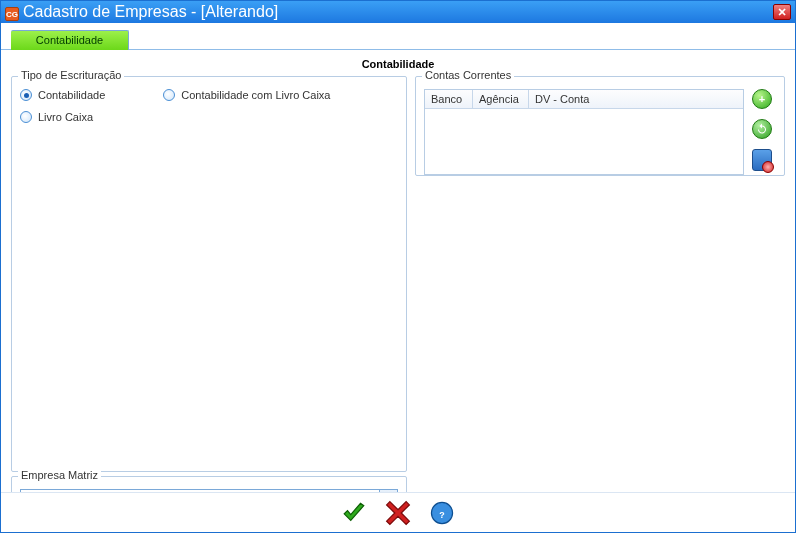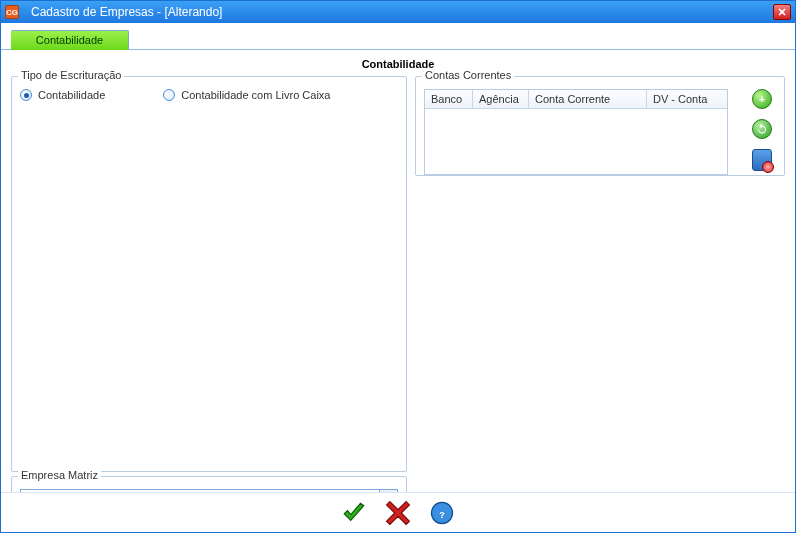--- a/index.html
+++ b/index.html
@@ -1,21 +1,21 @@
 <!DOCTYPE html>
 <html><head>
 <meta charset="utf-8">
 <style>
   * { box-sizing: border-box; font-family: Tahoma, Arial, sans-serif; font-size: 11px; }
   body { margin: 0; background: #fff; }
   .window { width: 796px; height: 533px; border: 1px solid #1b6fd0; display: flex; flex-direction: column; background:#fff; }
   .titlebar { height: 22px; background: linear-gradient(#3a9ff5,#1d78e0); color: #fff; display:flex; align-items:center; padding:0 4px; justify-content:space-between; }
-  .titlebar-left { display:flex; align-items:flex-end; gap:12px; }
+  .titlebar-left { display:flex; align-items:flex-end; gap:4px; }
   .app-icon { width:14px; height:14px; background:#e85c1f; border:1px solid #a83f0f; border-radius:2px; display:flex; align-items:center; justify-content:center; color:#fff; font-size:8px; font-weight:bold; }
-  .title-text { font-size:12px; }
+  .title-text { font-size:16px; }
   .close-btn { width:18px; height:16px; background:linear-gradient(#f08080,#d02020); border:1px solid #8b0000; border-radius:2px; display:flex; align-items:center; justify-content:center; color:#fff; font-weight:bold; cursor:pointer; }
   .tabs-row { display:flex; padding:6px 6px 0 10px; gap:0; background:#fff; border-bottom:1px solid #8fbce8; }
   .tab { min-width:118px; height:20px; text-align:center; padding:3px 10px 0 10px; border:1px solid #7aa8d8; border-bottom:none; position:relative; top:1px; cursor:pointer; }
   .tab.geral { background:#fff; color:#0042c8; text-decoration:underline; border-top-left-radius:2px; border-top-right-radius:2px;}
   .tab.contab { background:linear-gradient(#9cf04a,#6cd81a); color:#003b00; border-top-left-radius:2px; border-top-right-radius:2px; border-left:none;}
   .section-title { text-align:center; font-weight:bold; padding:4px 0 2px 0; }
   .content { flex:1; padding:4px 10px 6px 10px; display:flex; flex-direction:column; gap:4px; overflow:hidden;}
   .row2 { display:flex; gap:8px; }
   .groupbox { border:1px solid #b8cde4; border-radius:2px; padding:6px 8px 8px 8px; position:relative; background:#fff; }
   .groupbox > .legend { position:absolute; top:-8px; left:6px; background:#fff; padding:0 3px; color:#333; }
@@ -74,42 +74,47 @@
           <div class="radio-row">
             <label class="radio checked">
               <span class="dot"></span>
               <span>Contabilidade</span>
             </label>
             <label class="radio" style="margin-left:28px;">
               <span class="dot"></span>
               <span>Contabilidade com Livro Caixa</span>
             </label>
           </div>
+          <div class="radio-row" style="margin-top:10px;">
+            <label class="radio">
+              <span class="dot"></span>
+              <span>Livro Caixa</span>
+            </label>
+          </div>
         </div>
 
         <div class="groupbox gb-matriz">
           <div class="legend">Empresa Matriz</div>
           <div class="combo" style="margin-top:6px;">
             <div class="val"></div>
             <div class="arrow">
               
             </div>
           </div>
         </div>
       </div>
 
       <div class="groupbox gb-contas">
         <div class="legend">Contas Correntes</div>
-        <div style="display:flex; gap:20px;">
+        <div style="display:flex; gap:4px;">
           <div style="flex:1;">
             <div class="contas-table" style="height:86px;">
               <div class="thead">
                 <div class="th banco">Banco</div>
                 <div class="th agencia">Agência</div>
-                <div class="th cc">Conta Corrente</div>
                 <div class="th dv" style="border-right:none;">DV - Conta</div>
               </div>
             </div>
           </div>
           <div class="side-icons" style="position:static; margin-top:6px;">
             <div class="icon-btn icon-add">
               <span>+</span>
             </div>
             <div class="icon-btn icon-refresh">
               <svg width="12" height="12" viewBox="0 0 24 24">

